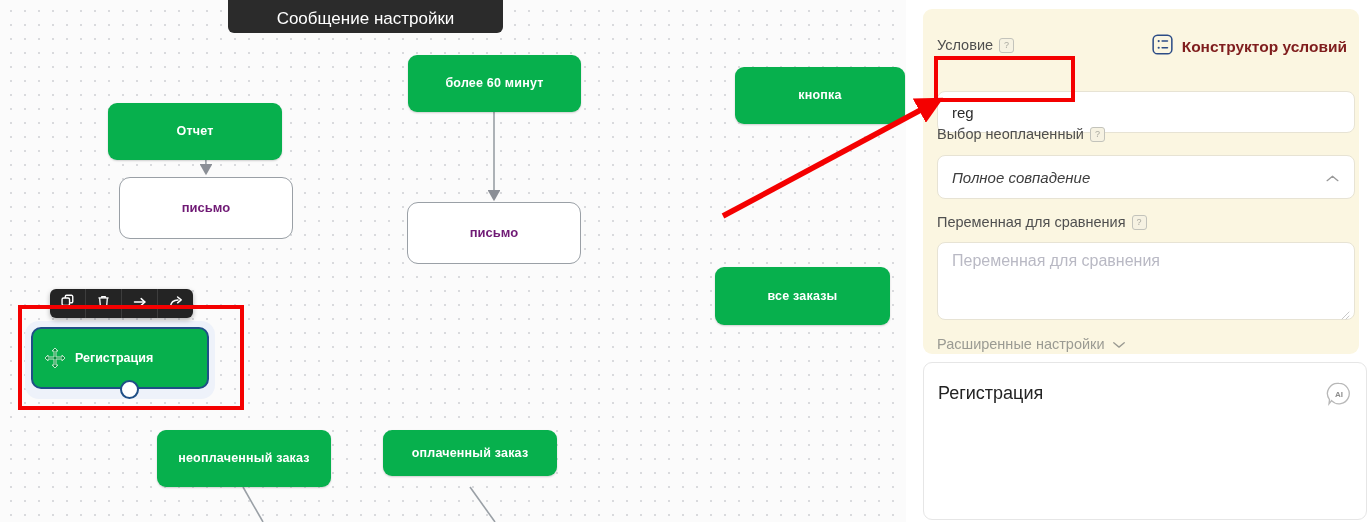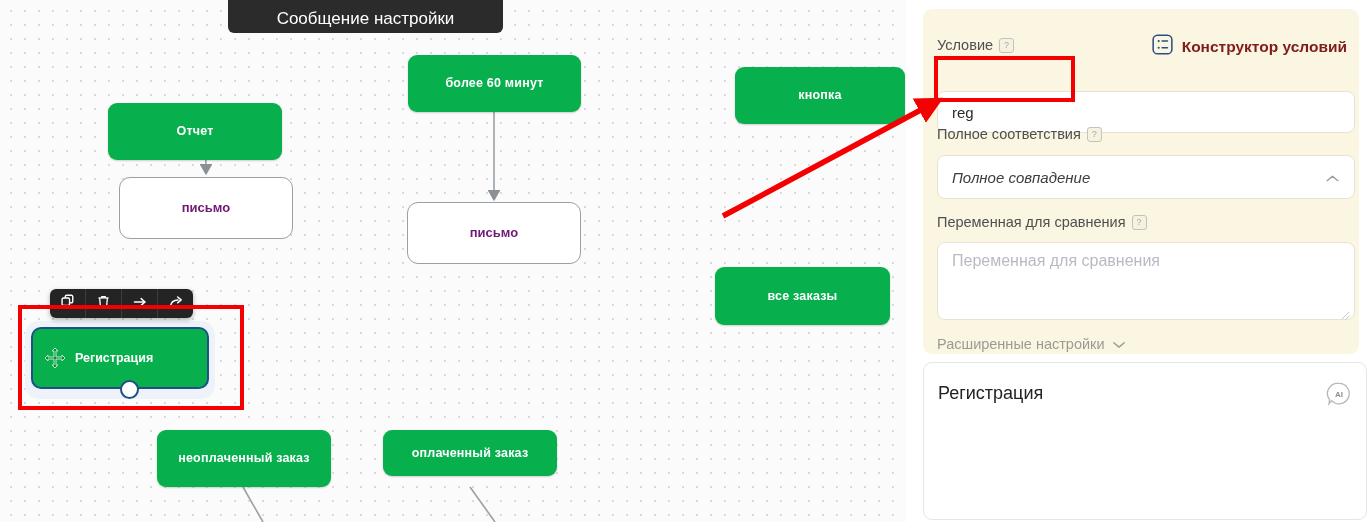--- a/index.html
+++ b/index.html
@@ -292,21 +292,21 @@
           </svg>
         </span>
         <span>Конструктор условий</span>
       </div>
 
       <div class="inp" id="cond-input">
         <span>reg</span>
       </div>
 
       <div class="field-label" id="match-label">
-        <span>Полное соответствия</span>
+        <span>Выбор неоплаченный</span>
         <span class="qmark">?</span>
       </div>
 
       <div class="inp" id="match-select">
         <span>Полное совпадение</span>
         <span>
           <svg width="15" height="9" viewBox="0 0 16 10" fill="none" stroke="#9a9a9a" stroke-width="1.5" stroke-linecap="round" stroke-linejoin="round">
             <path d="M2 7.4 L8 2.4 L14 7.4"></path>
           </svg>
         </span>

